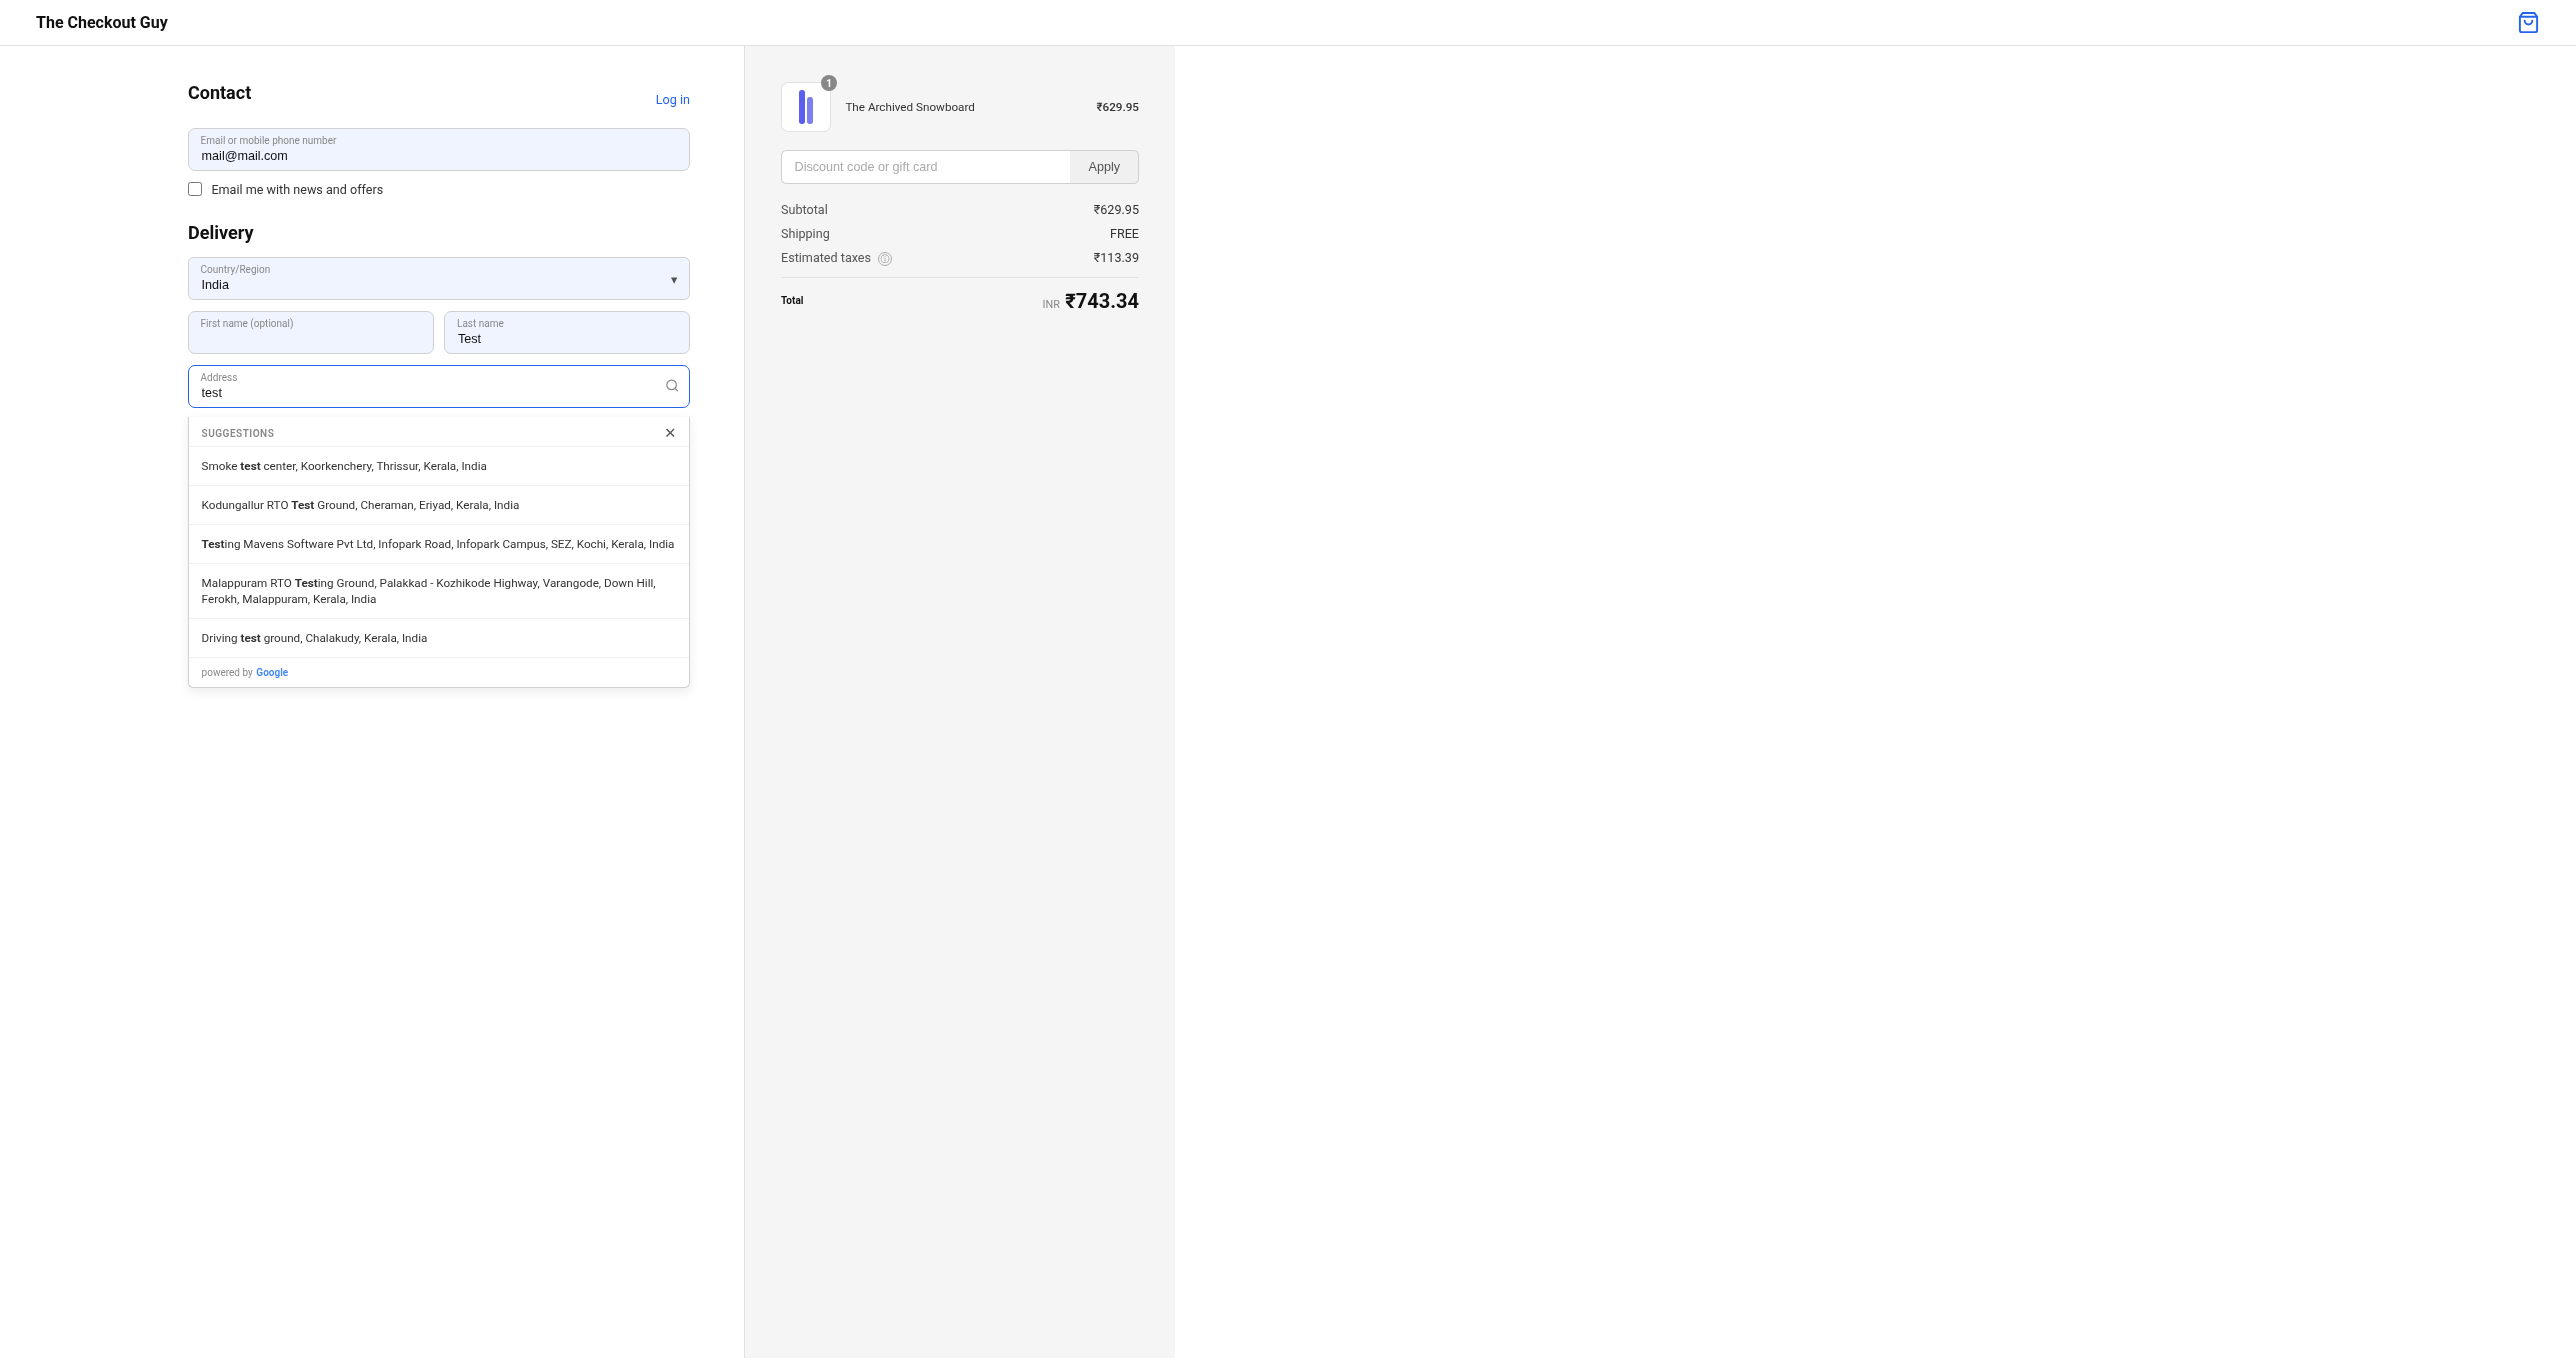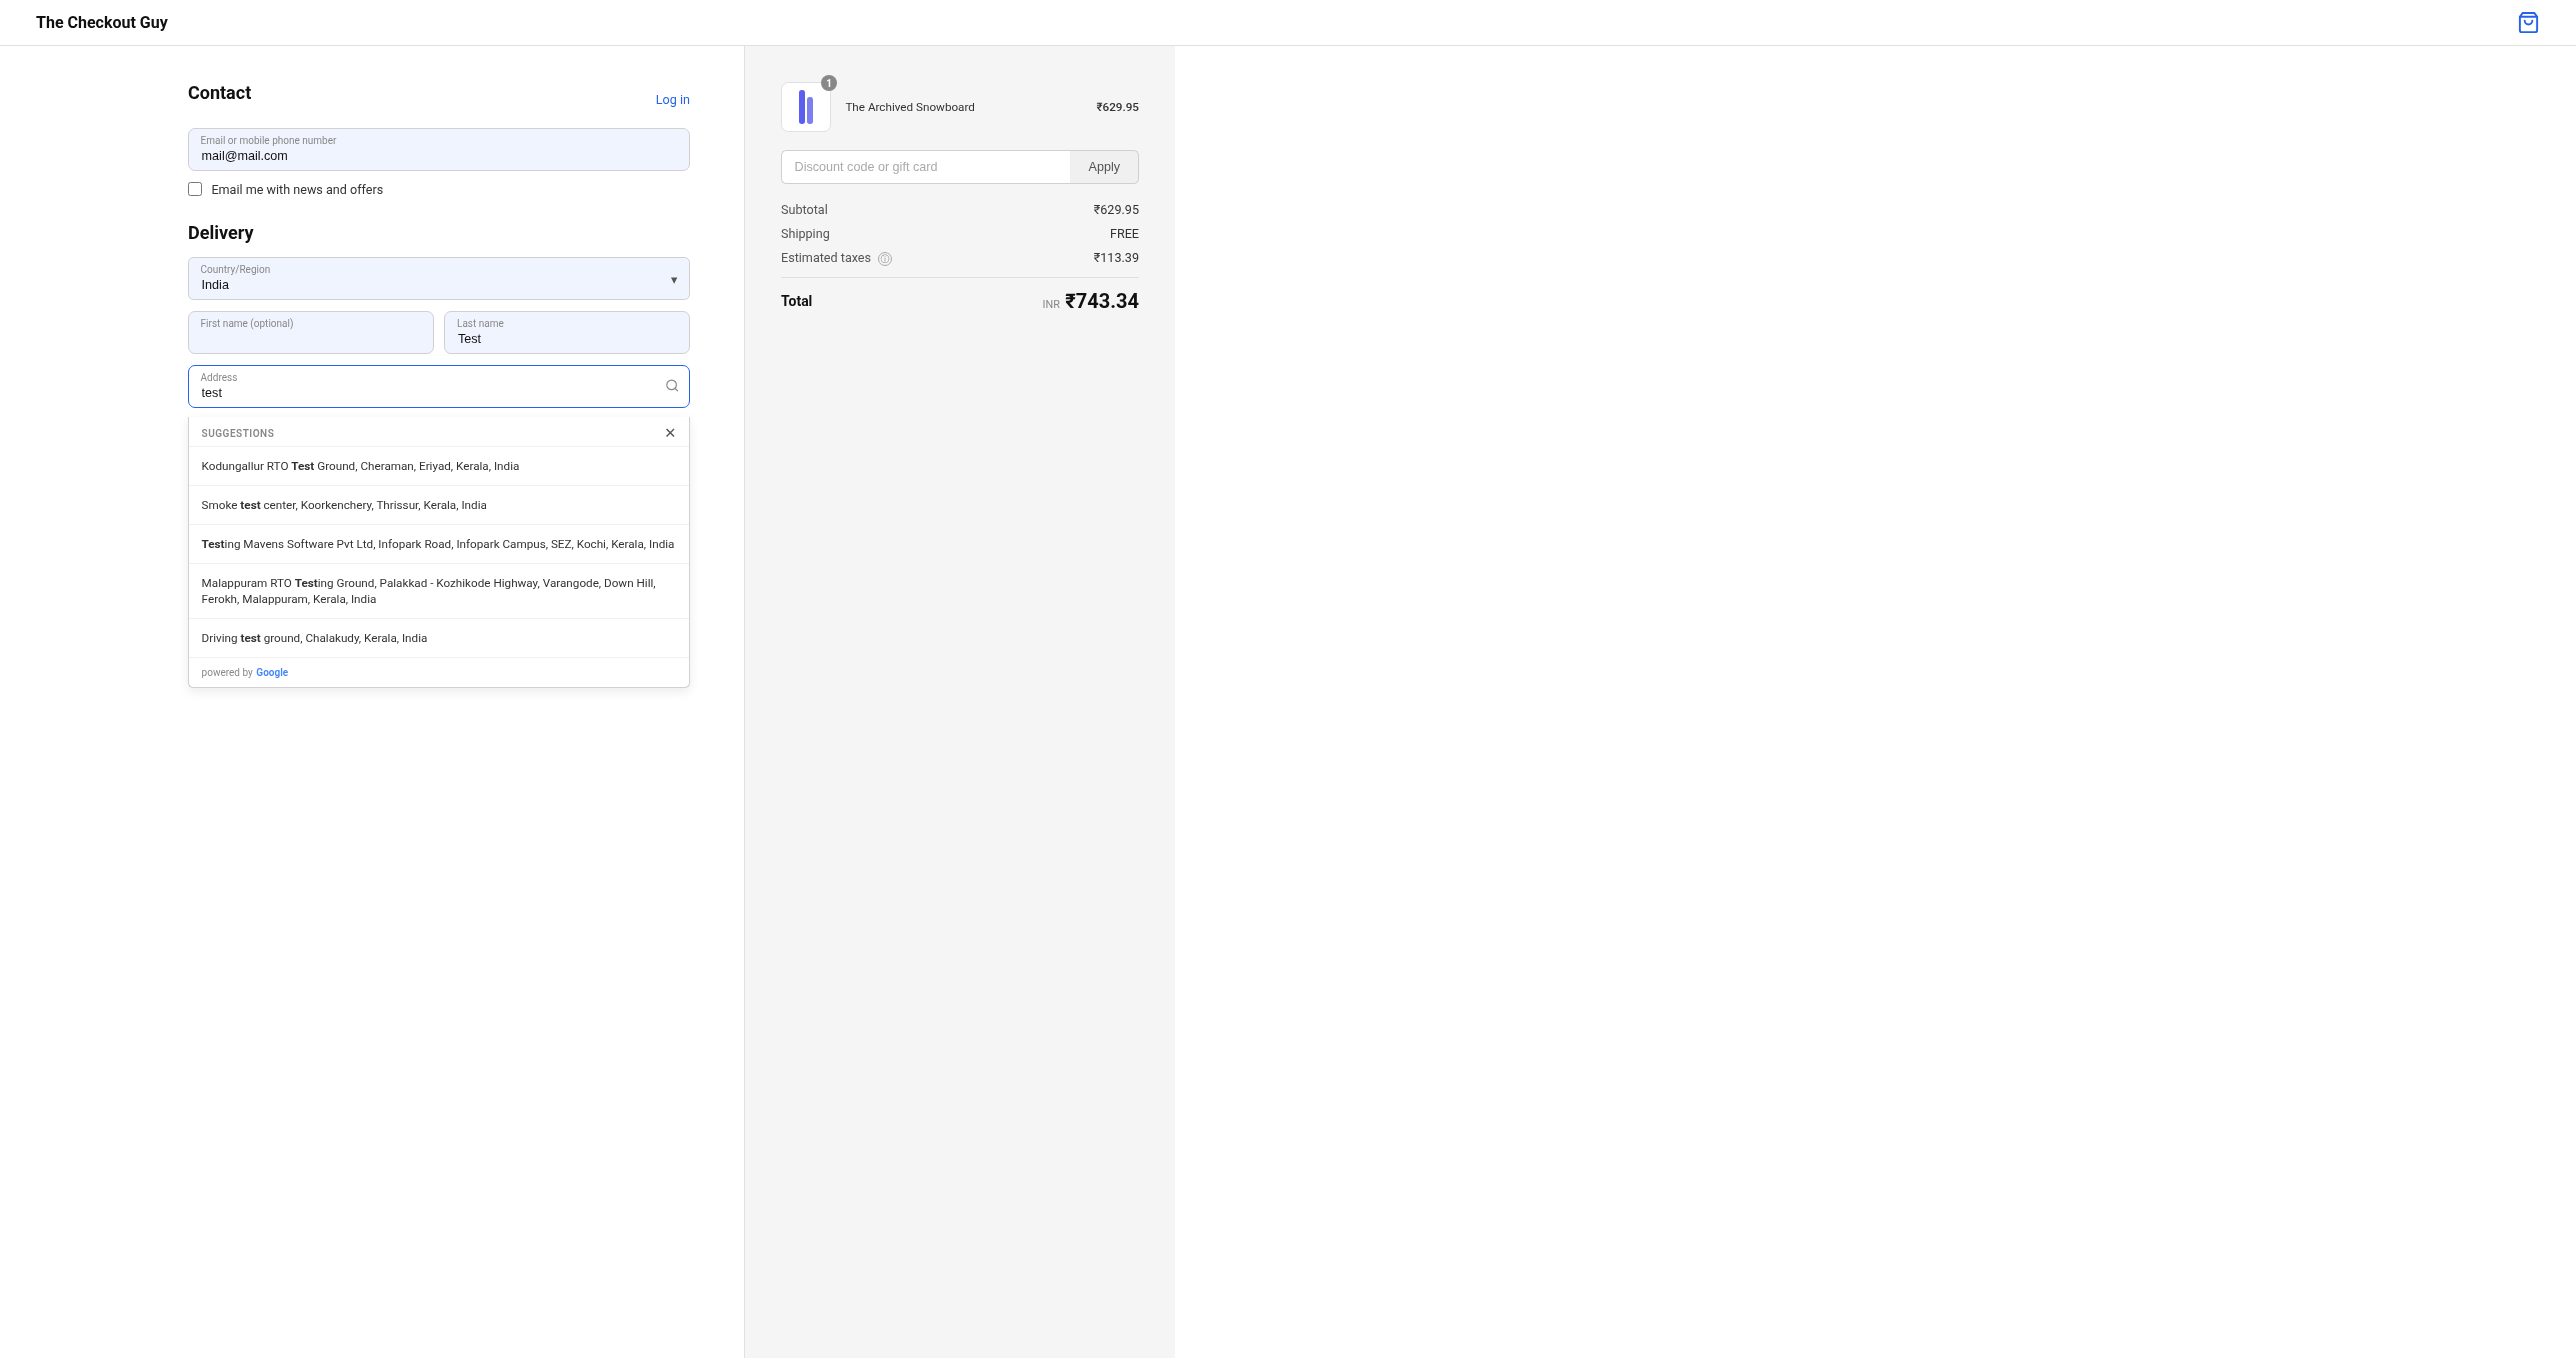--- a/index.html
+++ b/index.html
@@ -371,21 +371,21 @@
       border-top: 0.9px solid #e0e0e0;
       margin: 10.8px 0;
     }
     .total-line {
       display: flex;
       justify-content: space-between;
       align-items: center;
       margin-top: 10.8px;
     }
     .total-label {
-      font-size: 14px;
+      font-size: 10px;
       font-weight: 700;
       color: #111;
     }
     .total-value-wrap {
       display: flex;
       align-items: baseline;
       gap: 5.4px;
     }
     .total-currency {
       font-size: 10.8px;
@@ -463,24 +463,24 @@
         </span>
       </div>
 
       <div class="suggestions-dropdown">
         <div class="suggestions-header">
           <span class="suggestions-label">SUGGESTIONS</span>
           <button class="suggestions-close">✕</button>
         </div>
 
         <div class="suggestion-item">
+          Smoke <strong>test</strong> center, Koorkenchery, Thrissur, Kerala, India
+        </div>
+        <div class="suggestion-item">
           Kodungallur RTO <strong>Test</strong> Ground, Cheraman, Eriyad, Kerala, India
-        </div>
-        <div class="suggestion-item">
-          Smoke <strong>test</strong> center, Koorkenchery, Thrissur, Kerala, India
         </div>
         <div class="suggestion-item">
           <strong>Test</strong>ing Mavens Software Pvt Ltd, Infopark Road, Infopark Campus, SEZ, Kochi, Kerala, India
         </div>
         <div class="suggestion-item">
           Malappuram RTO <strong>Test</strong>ing Ground, Palakkad - Kozhikode Highway, Varangode, Down Hill, Ferokh, Malappuram, Kerala, India
         </div>
         <div class="suggestion-item">
           Driving <strong>test</strong> ground, Chalakudy, Kerala, India
         </div>

